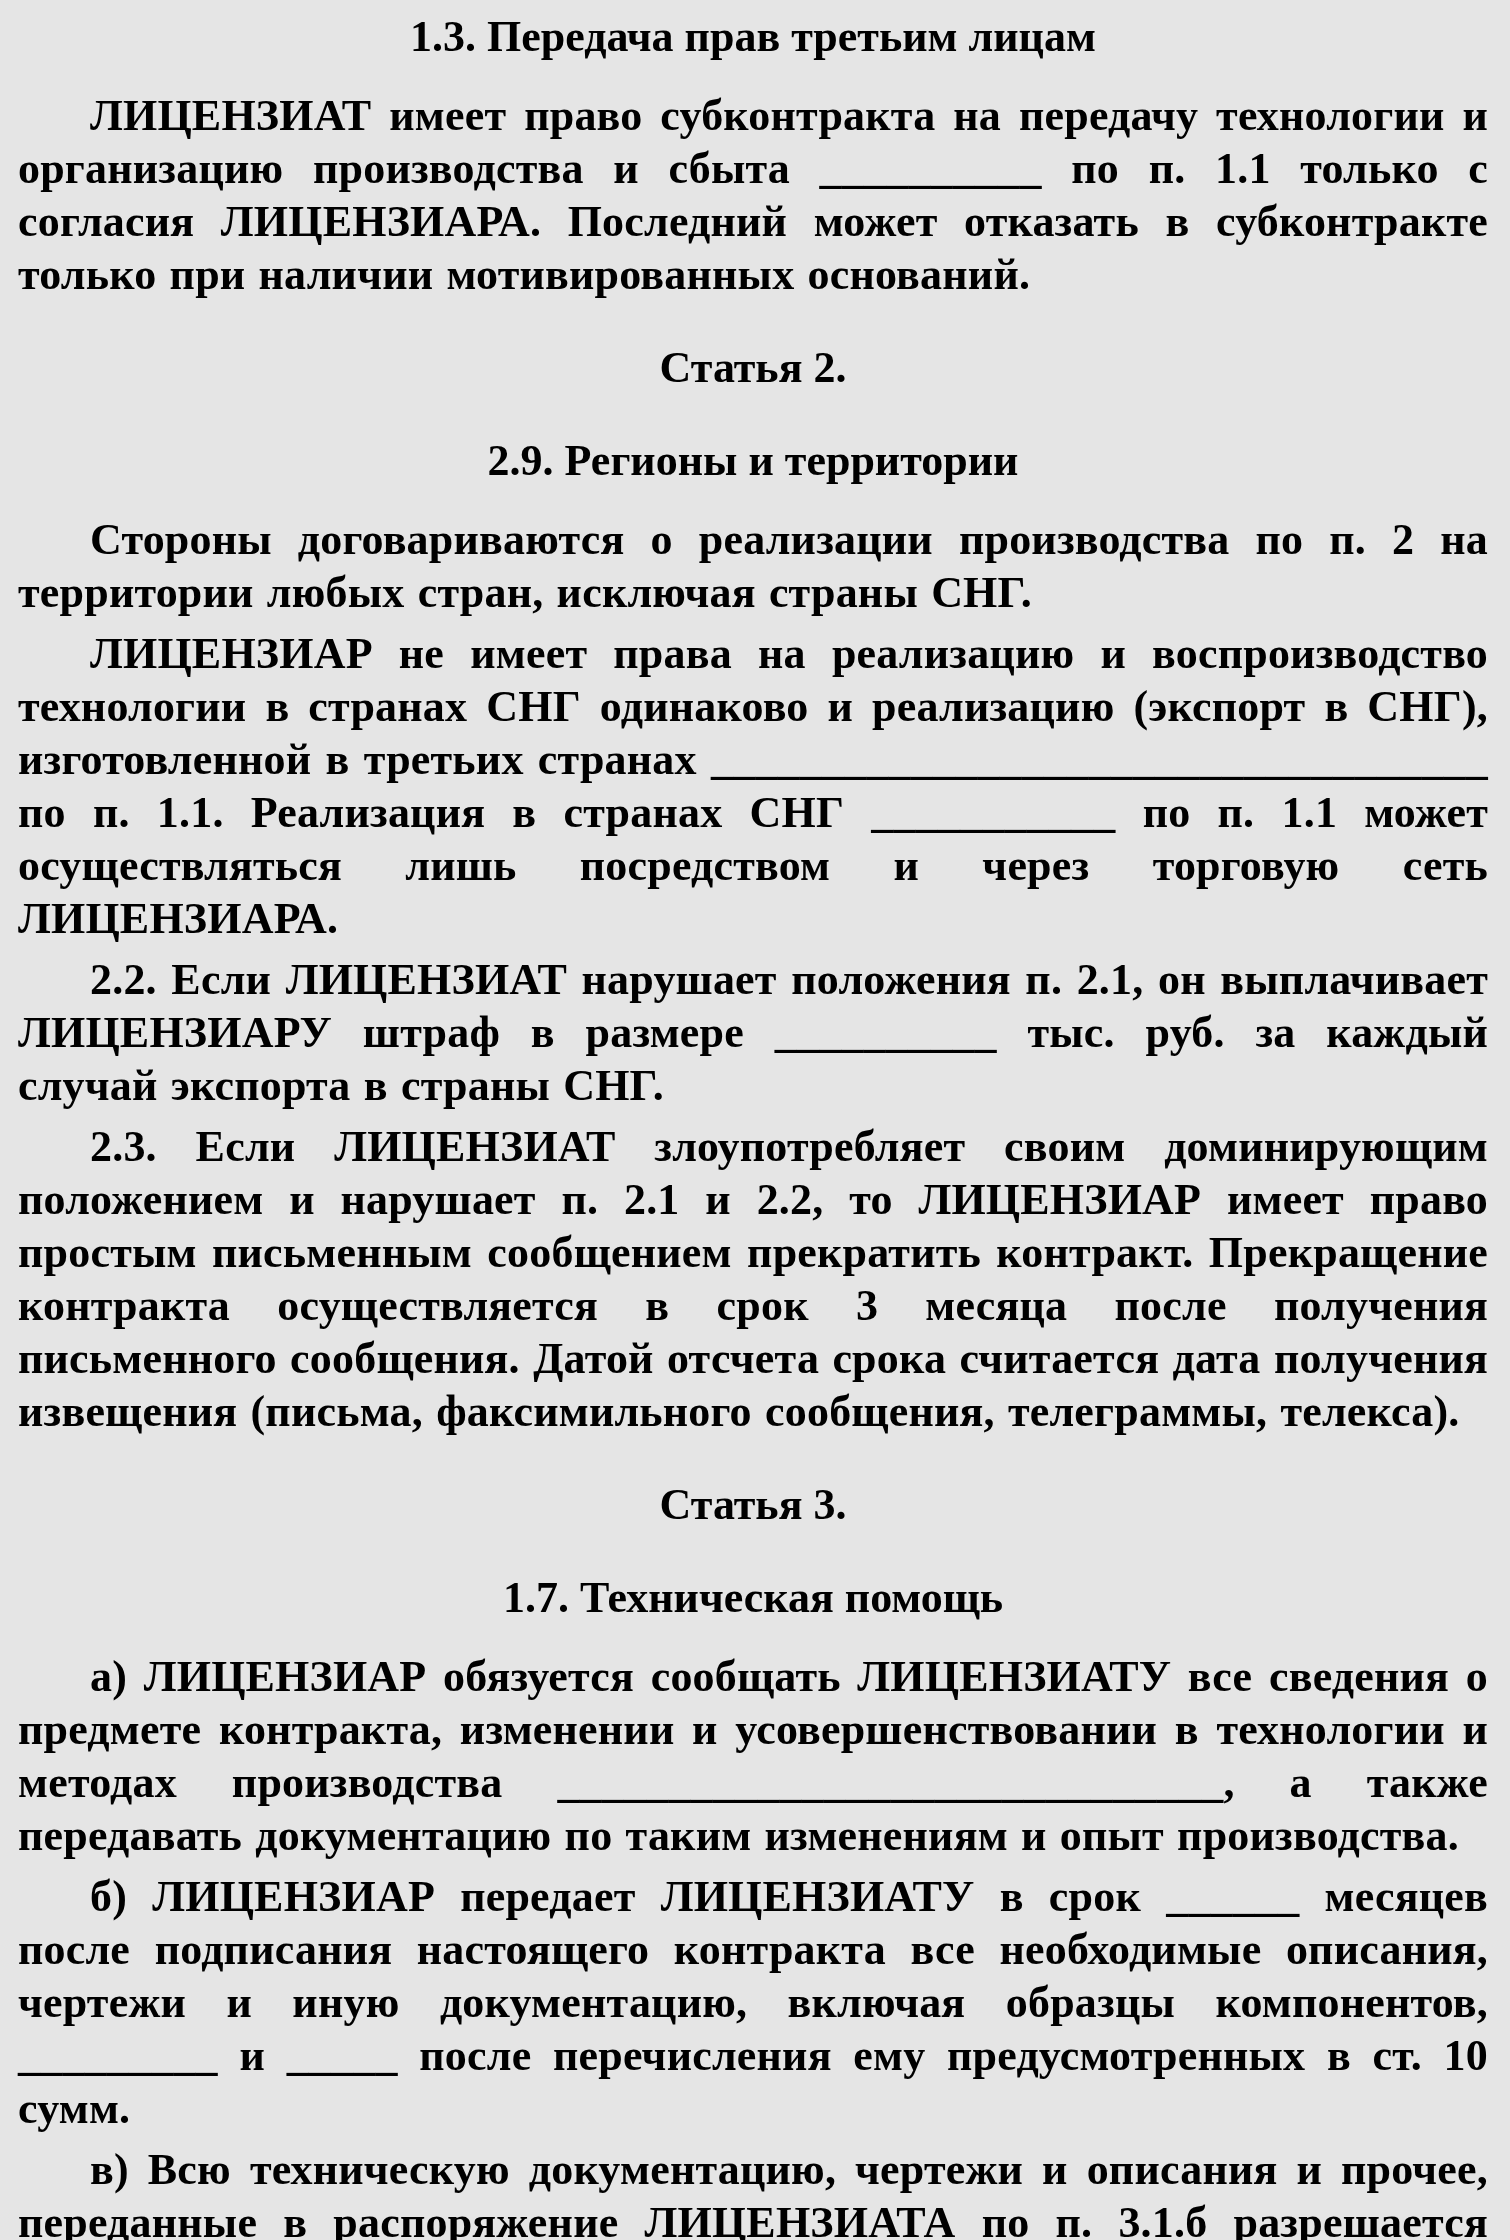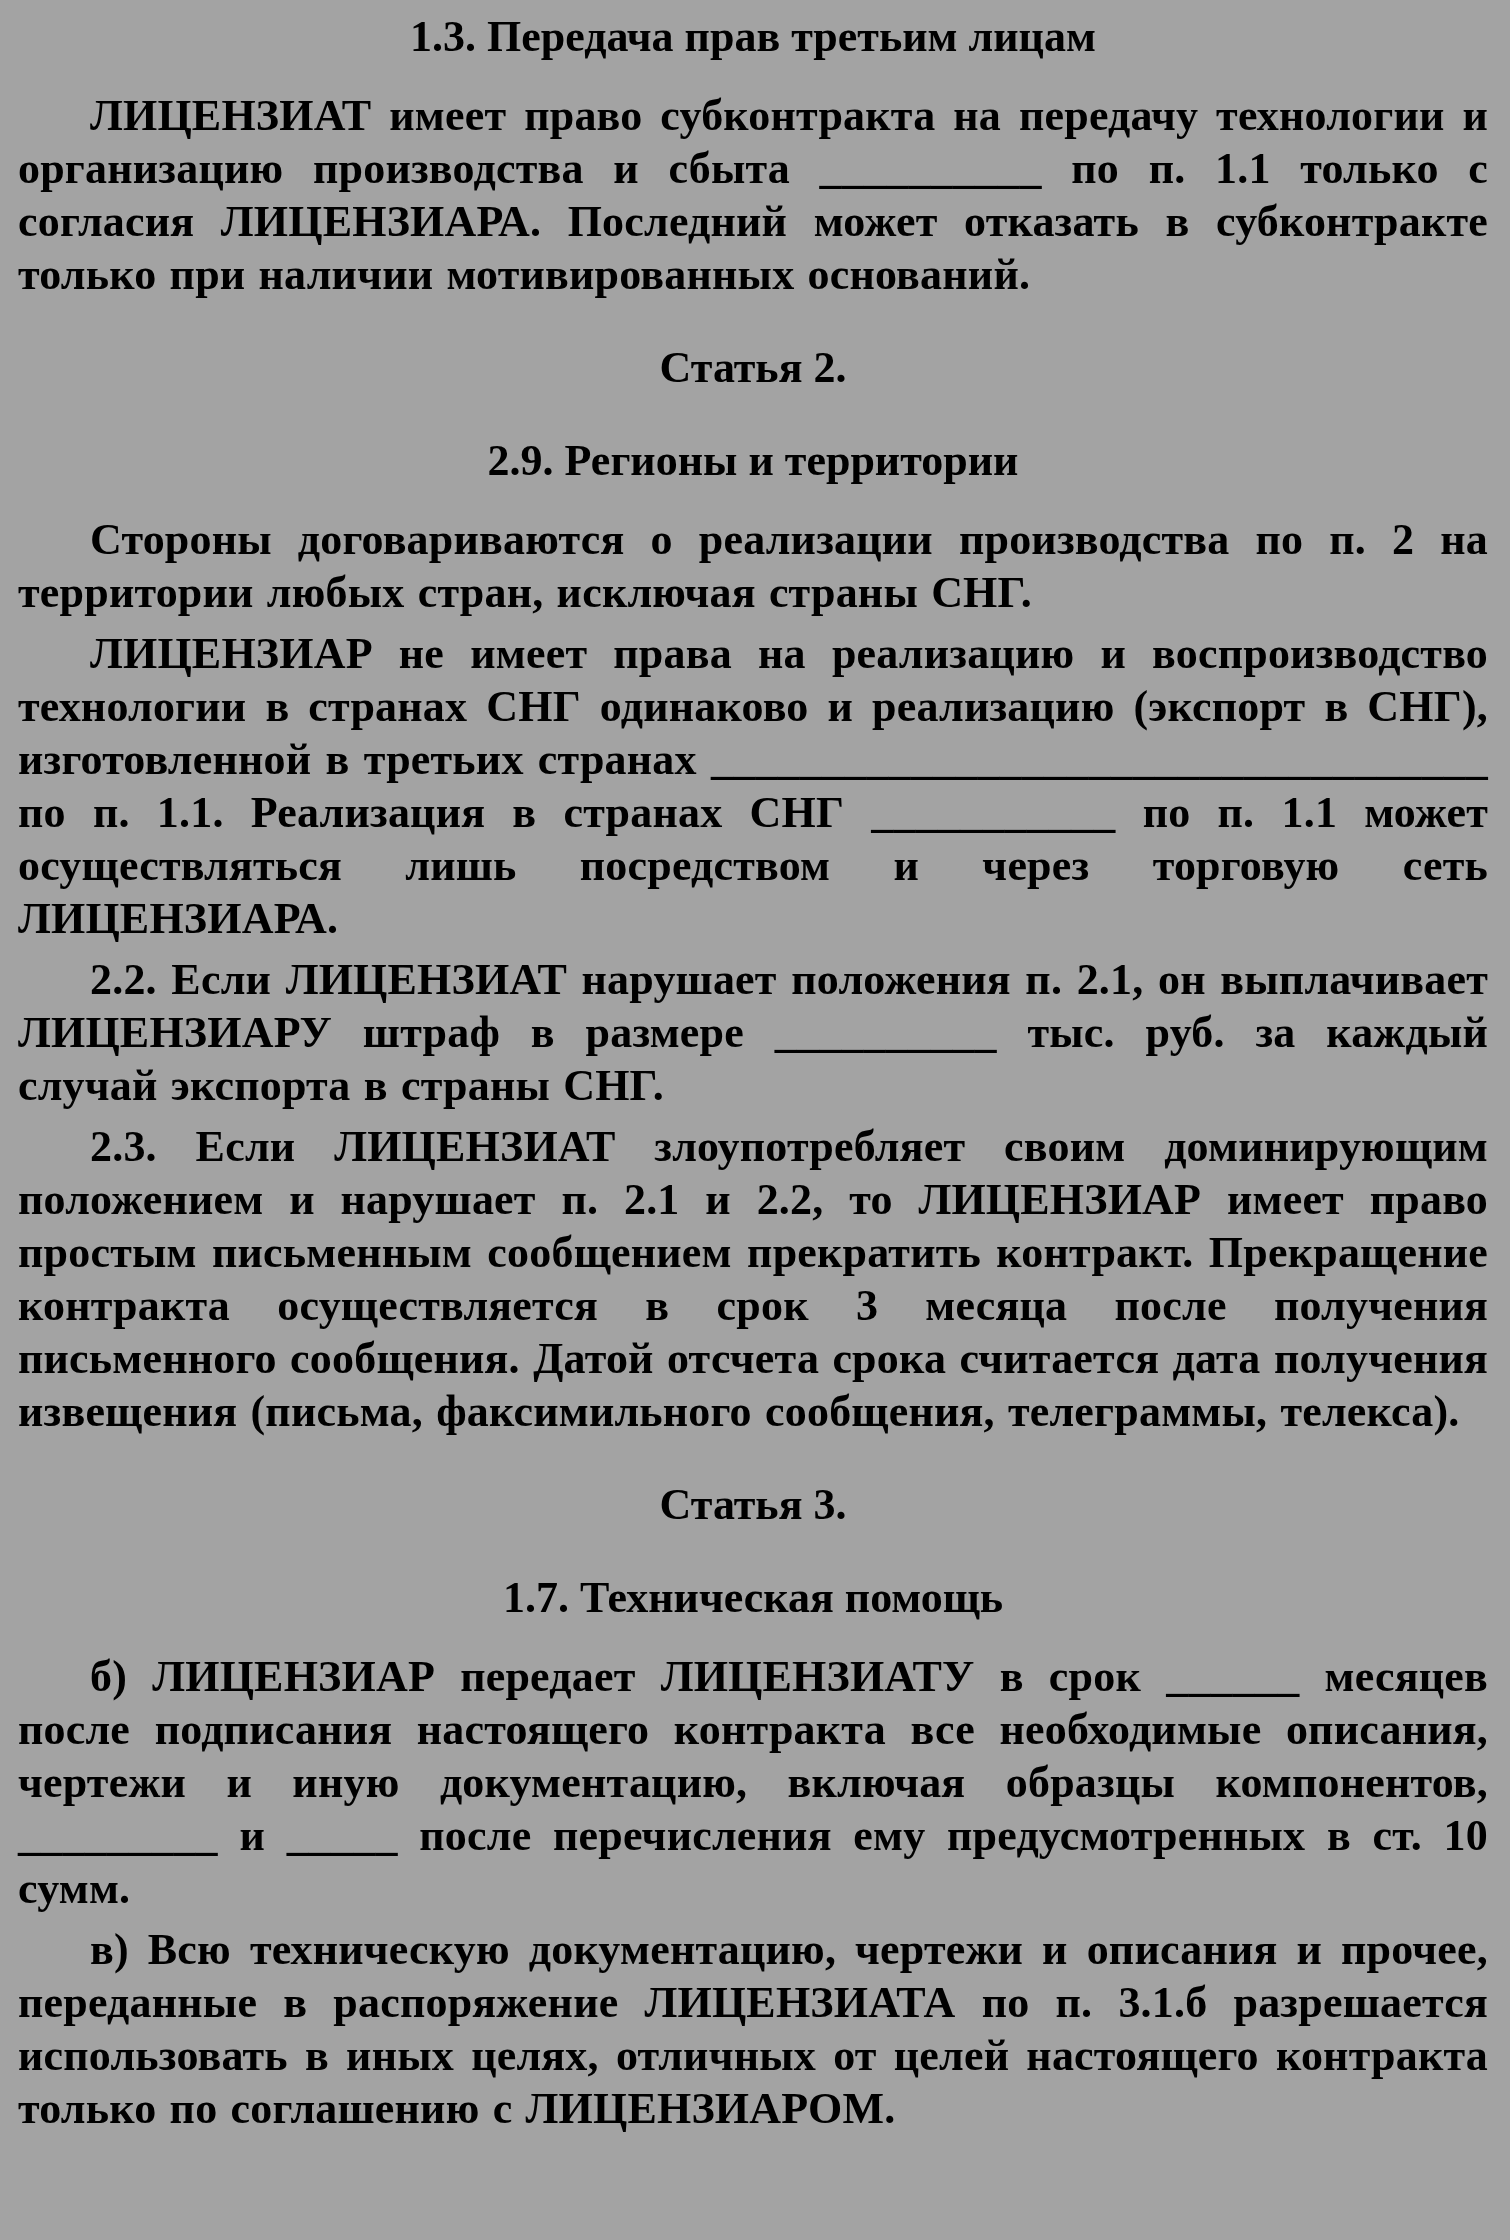--- a/index.html
+++ b/index.html
@@ -5,21 +5,21 @@
   html, body {
     margin: 0;
     padding: 0;
     background: #ffffff;
   }
   .page {
     position: relative;
     width: 1510px;
     height: 2240px;
     box-sizing: border-box;
-    background: #a3a3a3;
+    background: #e5e5e5;
     color: #000000;
     padding: 8px 14px 0 10px;
     overflow: hidden;
     font-family: "Liberation Serif", "DejaVu Serif", serif;
     font-weight: 700;
     font-size: 44px;
     line-height: 53px;
     -webkit-font-smoothing: antialiased;
   }
   .heading {
@@ -57,18 +57,19 @@
   <p class="para">ЛИЦЕНЗИАР не имеет права на реализацию и воспроизводство технологии в странах СНГ одинаково и реализацию (экспорт в СНГ), изготовленной в третьих странах ___________________________________ по п. 1.1. Реализация в странах СНГ ___________ по п. 1.1 может осуществляться лишь посредством и через торговую сеть ЛИЦЕНЗИАРА.</p>
 
   <p class="para">2.2. Если ЛИЦЕНЗИАТ нарушает положения п. 2.1, он выплачивает ЛИЦЕНЗИАРУ штраф в размере __________ тыс. руб. за каждый случай экспорта в страны СНГ.</p>
 
   <p class="para">2.3. Если ЛИЦЕНЗИАТ злоупотребляет своим доминирующим положением и нарушает п. 2.1 и 2.2, то ЛИЦЕНЗИАР имеет право простым письменным сообщением прекратить контракт. Прекращение контракта осуществляется в срок 3 месяца после получения письменного сообщения. Датой отсчета срока считается дата получения извещения (письма, факсимильного сообщения, телеграммы, телекса).</p>
 
   <div class="heading">Статья 3.</div>
 
   <div class="heading">1.7. Техническая помощь</div>
 
+  <p class="para">а) ЛИЦЕНЗИАР обязуется сообщать ЛИЦЕНЗИАТУ все сведения о предмете контракта, изменении и усовершенствовании в технологии и методах производства ______________________________, а также передавать документацию по таким изменениям и опыт производства.</p>
 
   <p class="para">б) ЛИЦЕНЗИАР передает ЛИЦЕНЗИАТУ в срок ______ месяцев после подписания настоящего контракта все необходимые описания, чертежи и иную документацию, включая образцы компонентов, _________ и _____ после перечисления ему предусмотренных в ст. 10 сумм.</p>
 
   <p class="para">в) Всю техническую документацию, чертежи и описания и прочее, переданные в распоряжение ЛИЦЕНЗИАТА по п. 3.1.б разрешается использовать в иных целях, отличных от целей настоящего контракта только по соглашению с ЛИЦЕНЗИАРОМ.</p>
 
 </div>
 
 </body></html>

